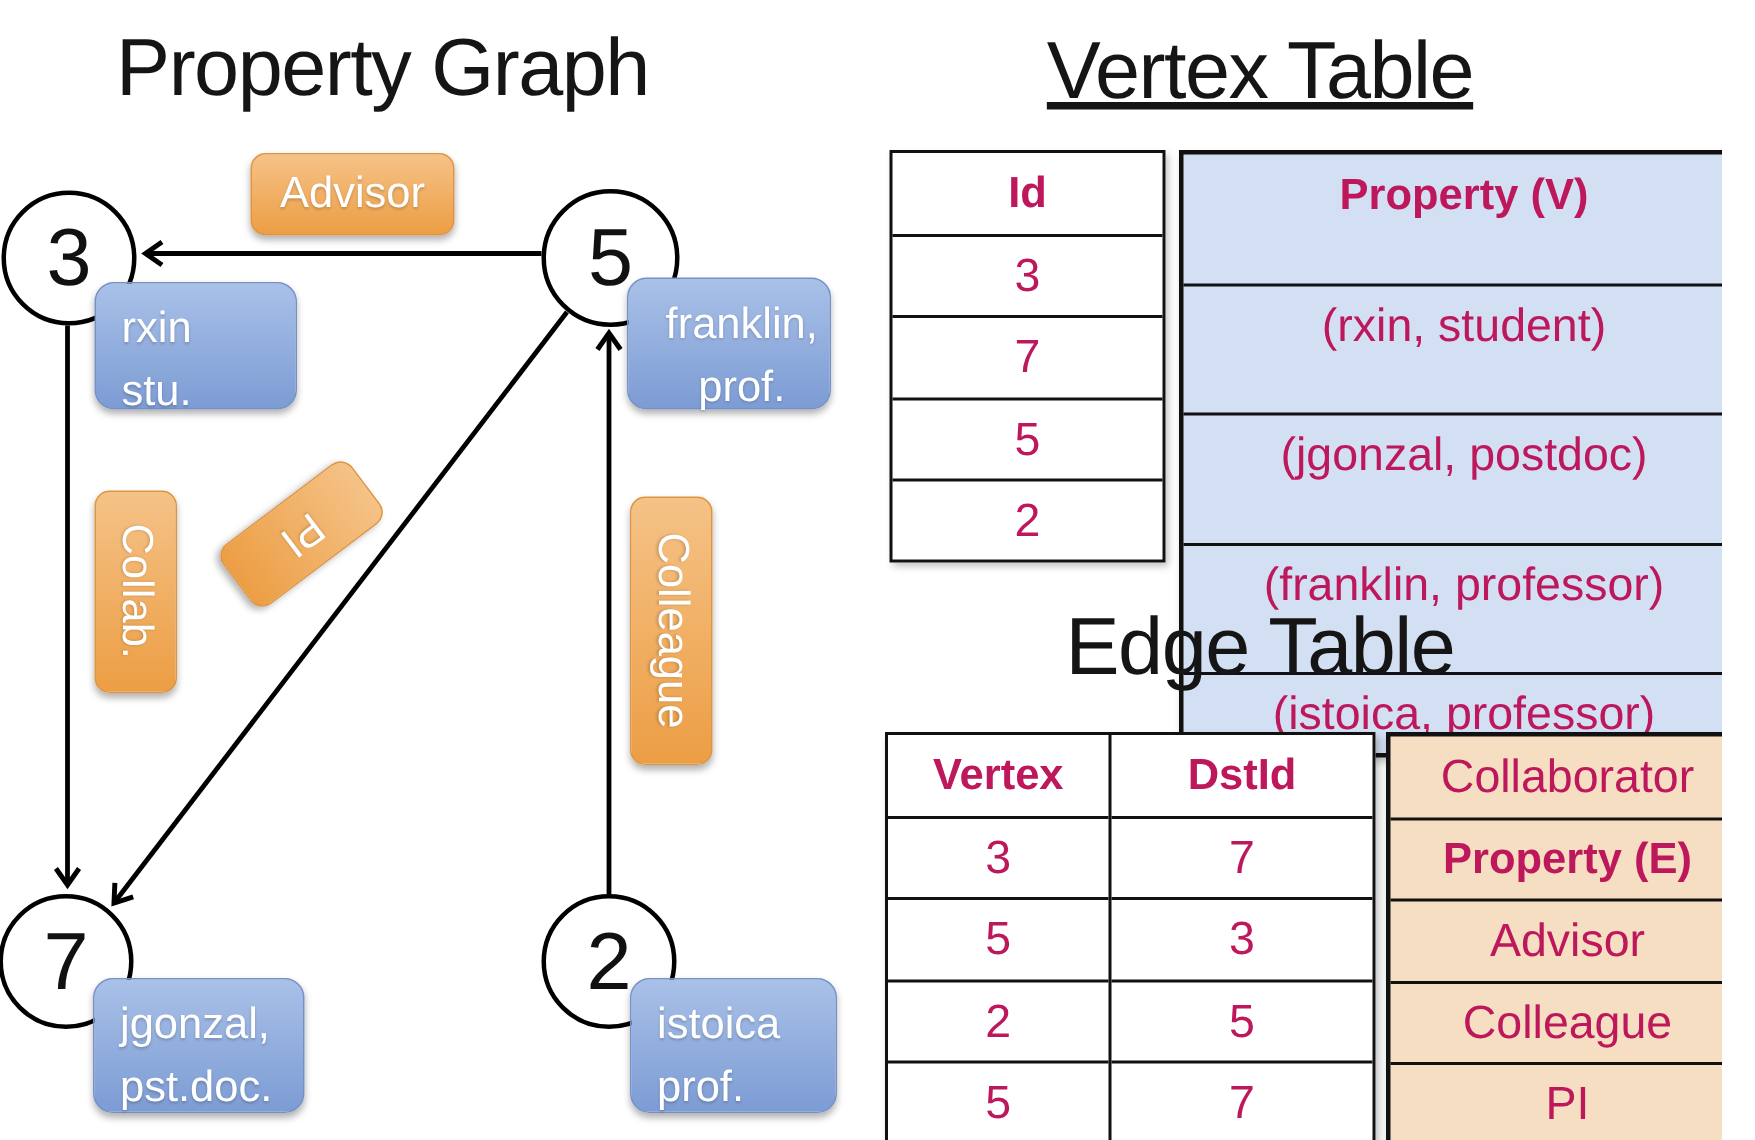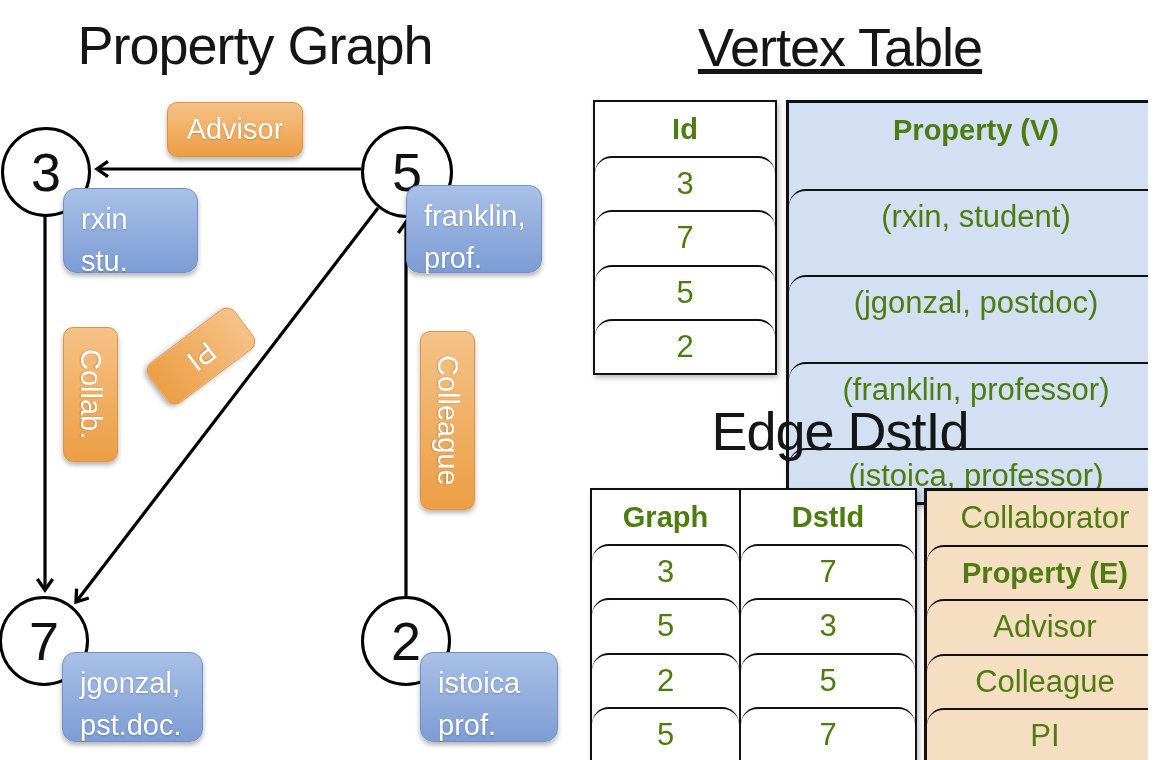--- a/index.html
+++ b/index.html
@@ -36,21 +36,21 @@
 
   
   .tcol{position:absolute;display:flex;flex-direction:column;background:#fff;
         border:2.5px solid #111;box-sizing:border-box;box-shadow:2px 3px 5px rgba(0,0,0,.25);}
   .tcol.fill-v{background:var(--vertex-fill,#D3DFF2);border-width:3px;}
   .tcol.fill-e{background:var(--edge-fill,#F6DEC2);border-width:3px;}
   .tcol.two{flex-direction:row;}
   .tsub{display:flex;flex-direction:column;}
   .tsub.right{border-left:2.5px solid #111;}
   .cell{height:54.2px;flex:0 0 54.2px;display:flex;align-items:center;justify-content:center;
-        border-top:2.5px solid #111;font-size:31px;color:#4d7c0f;box-sizing:border-box;white-space:nowrap;border-radius:17px;}
+        border-top:2.5px solid #111;font-size:31px;color:#be185d;box-sizing:border-box;white-space:nowrap;}
   .cell:first-child{border-top:none;}
   .cell.head{font-weight:bold;font-size:29px;}
 </style>
 </head>
 <body>
 
 <div class="stage">
 
   <div class="title" style="left:20px;top:14px;width:470px;">Property Graph</div>
 
@@ -76,21 +76,21 @@
     <span>7</span>
   </div>
   <div class="gnode" style="left:361px;top:596px;width:90px;height:90px;">
     <span>2</span>
   </div>
 
   <div class="vbox" style="left:63px;top:188px;width:135px;height:85px;">
     <div>rxin</div>
     <div>stu.</div>
   </div>
-  <div class="vbox" style="left:406px;top:185px;width:136px;height:88px;">
+  <div class="vbox" style="left:418px;top:185px;width:136px;height:88px;text-align:center;">
     <div>franklin,</div>
     <div>prof.</div>
   </div>
   <div class="vbox" style="left:62px;top:652px;width:141px;height:90px;">
     <div>jgonzal,</div>
     <div>pst.doc.</div>
   </div>
   <div class="vbox" style="left:420px;top:652px;width:138px;height:90px;">
     <div>istoica</div>
     <div>prof.</div>
@@ -111,25 +111,25 @@
       <div class="cell">2</div>
     </div>
   <div class="tcol fill-v" style="left:786px;top:100px;width:380px;gap:32px;">
     <div class="cell head">Property (V)</div>
   <div class="cell">(rxin, student)</div>
       <div class="cell">(jgonzal, postdoc)</div>
       <div class="cell">(franklin, professor)</div>
       <div class="cell">(istoica, professor)</div>
     </div>
 
-  <div class="title" style="left:620px;top:400px;width:440px;">Edge DstId</div>
+  <div class="title" style="left:620px;top:400px;width:440px;">Edge Table</div>
 
   <div class="tcol two" style="left:590px;top:488px;width:327px;">
     <div class="tsub" style="flex:0 0 147px;">
-      <div class="cell head">Graph</div>
+      <div class="cell head">Vertex</div>
     <div class="cell">3</div>
         <div class="cell">5</div>
         <div class="cell">2</div>
         <div class="cell">5</div>
       </div>
     <div class="tsub right" style="flex:1;text-align:center;">
       <div class="cell head">DstId</div>
     <div class="cell">7</div>
         <div class="cell">3</div>
         <div class="cell">5</div>

